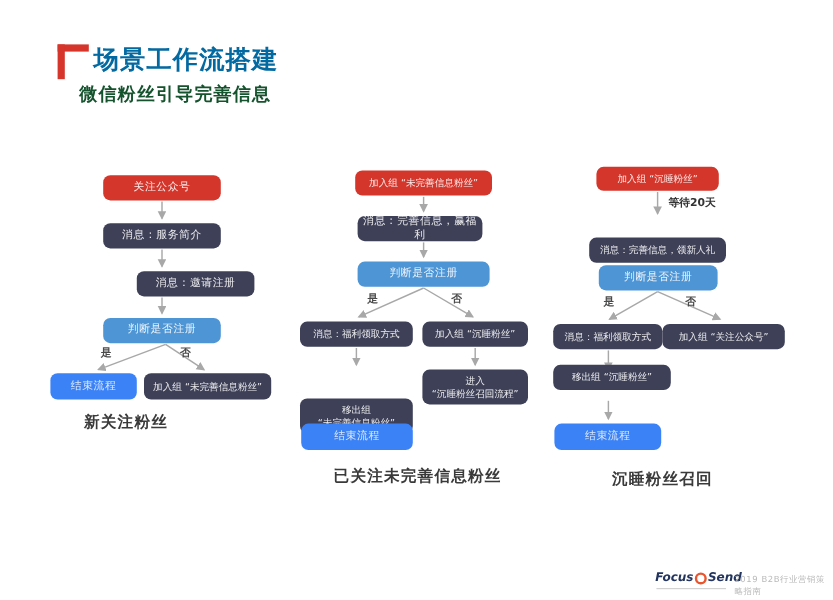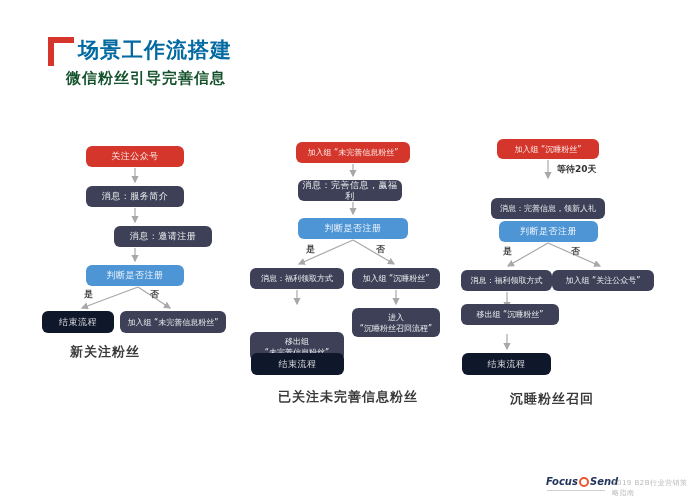--- a/index.html
+++ b/index.html
@@ -17,21 +17,21 @@
             color:#14532d;letter-spacing:1px;margin:0;}
 
   
   .node{position:absolute;border-radius:6px;color:rgba(255,255,255,.9);
         display:flex;align-items:center;justify-content:center;text-align:center;
         font-size:9px;line-height:11px;white-space:pre-line;letter-spacing:.5px;}
   .node.small{font-size:8px;letter-spacing:0;}
   .red{background:#d5362b;}
   .navy{background:#3d4057;}
   .blue{background:#4e95d6;}
-  .pink{background:#0f172a;color:rgba(255,255,255,.82);}
+  .pink{background:#3b82f6;color:rgba(255,255,255,.82);}
 
   .branch-label{position:absolute;font-size:9px;font-weight:bold;color:#4a4a4a;}
   .wait-label{position:absolute;font-size:9px;font-weight:bold;color:#333333;}
   .caption{position:absolute;font-size:13px;font-weight:600;color:#3a3a3a;
            text-align:left;letter-spacing:1px;}
 
   .arrows{position:absolute;left:0;top:0;width:694px;height:500px;pointer-events:none;}
 
   
   .footer-logo{position:absolute;left:546px;top:476px;display:flex;align-items:center;

